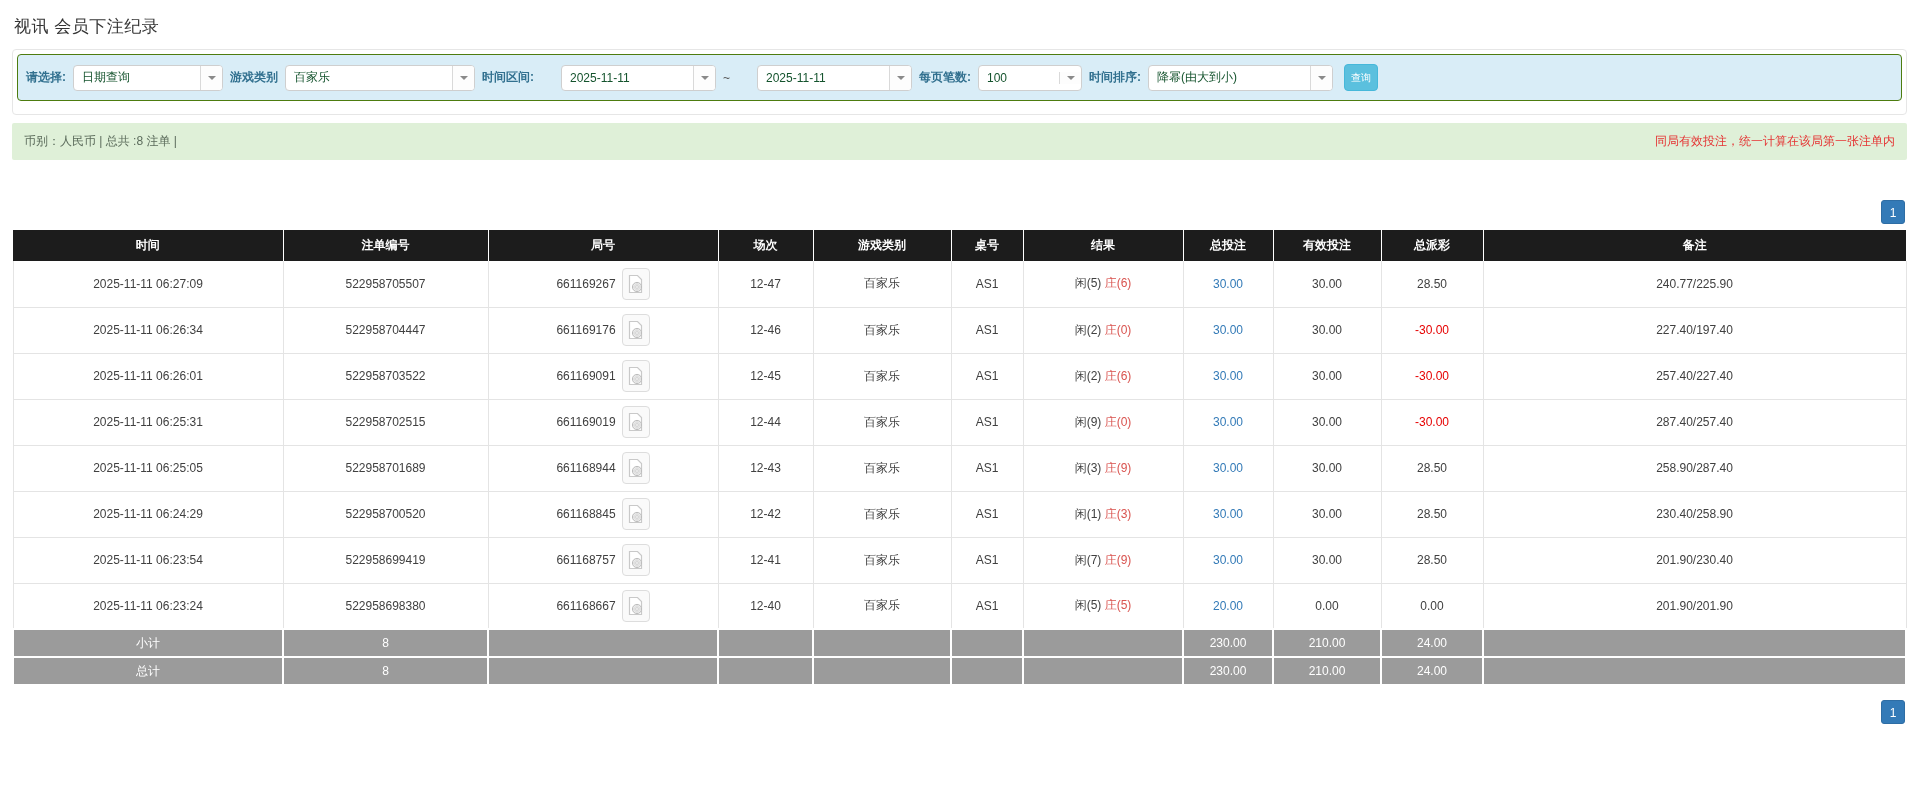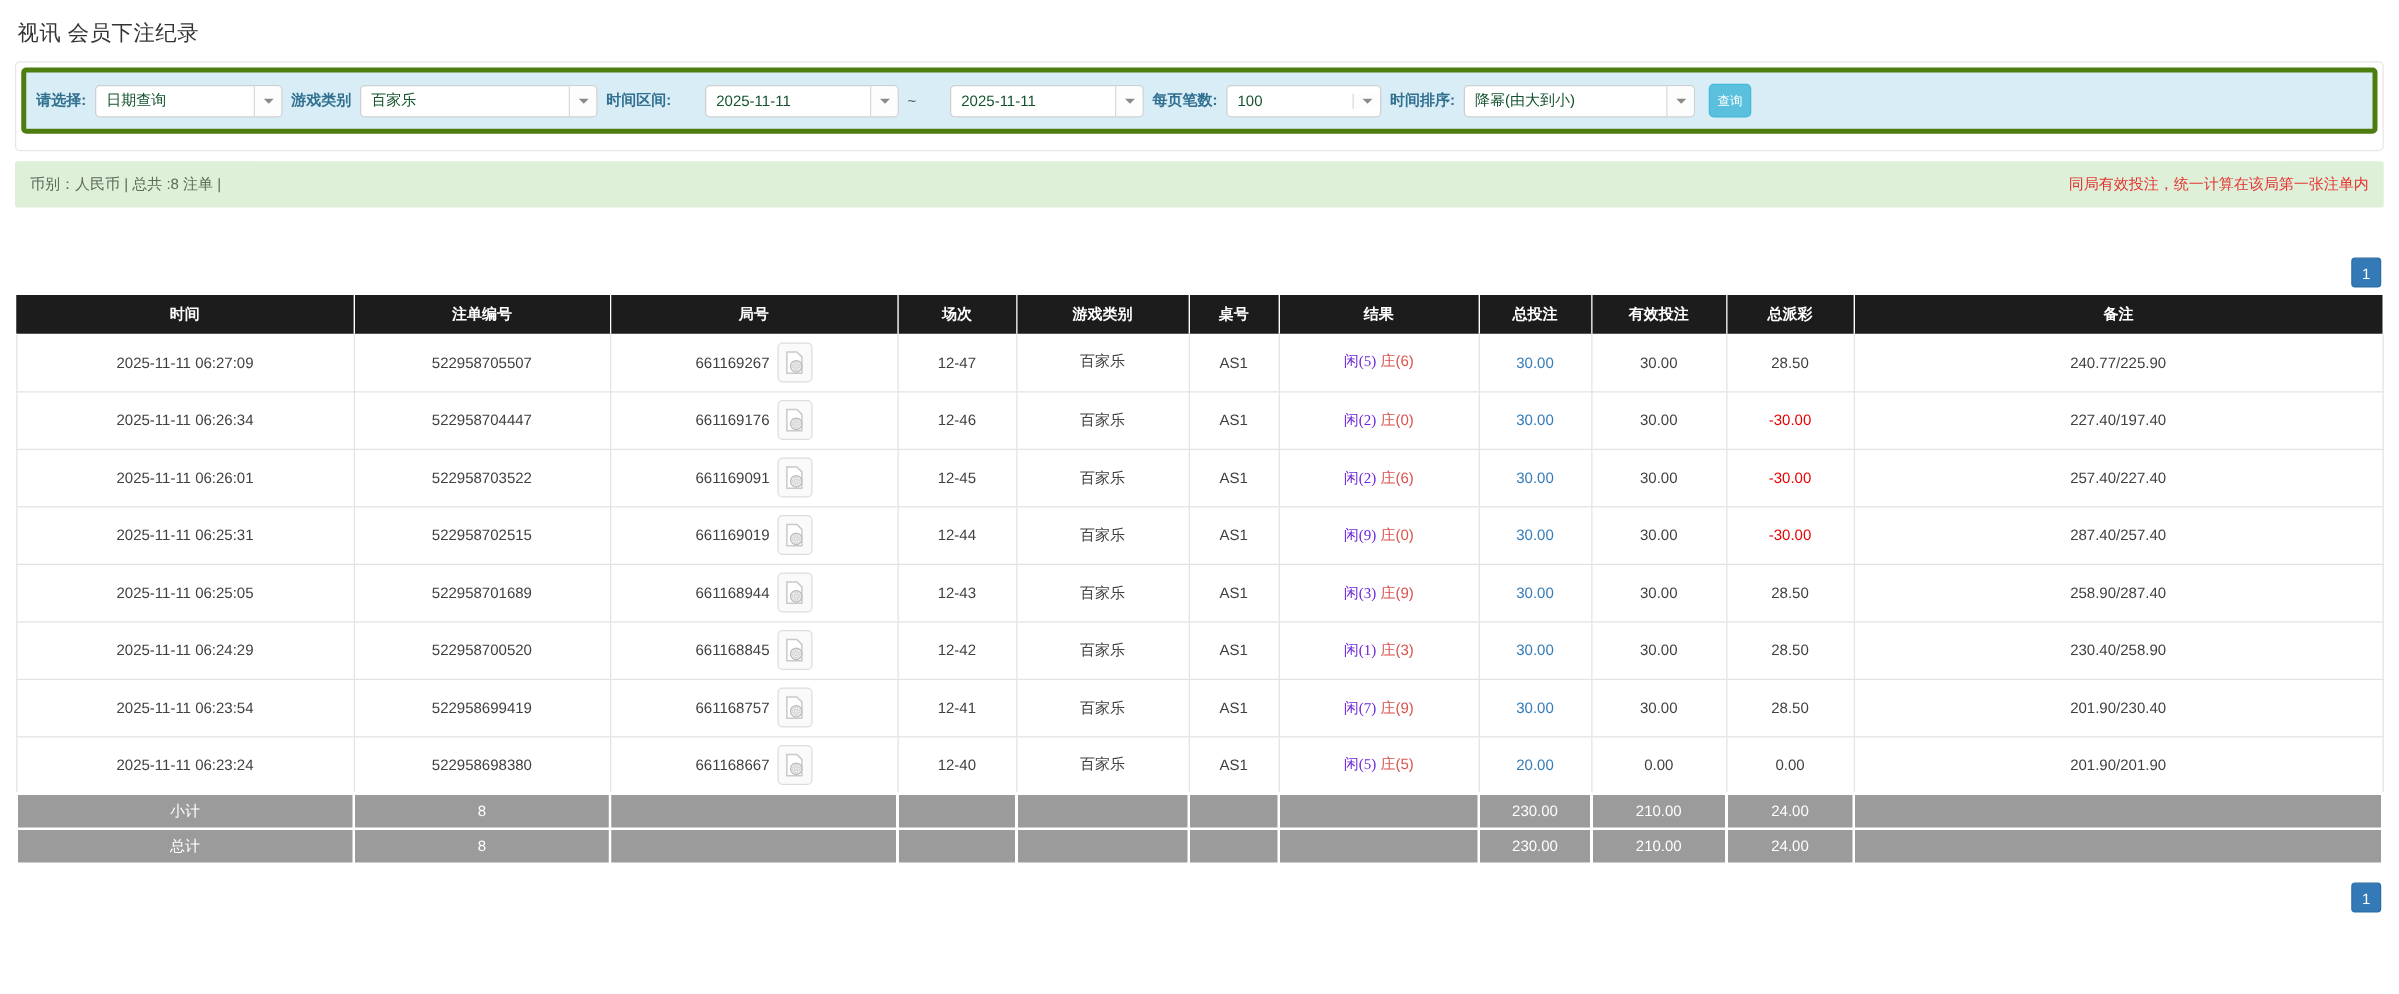--- a/index.html
+++ b/index.html
@@ -4,31 +4,31 @@
 <style>
   * { box-sizing: border-box; margin: 0; padding: 0; }
   html, body { background: #fff; font-family: "Liberation Sans", "DejaVu Sans", sans-serif; }
   body { width: 1919px; height: 795px; overflow: hidden; }
   .page { padding: 0 12px; }
 
   .page-title { margin: 15px 2px 11px; font-size: 17px; color: #333; font-weight: 500; letter-spacing: .5px; }
 
   
   .filter-outer { border: 1px solid #e6e6e6; border-radius: 4px; padding: 4px 4px 13px; background: #fff; }
-  .filter-bar { background: #d9edf7; border: 4px solid #4d7c0f; border-radius: 4px; padding: 9px 8px;
+  .filter-bar { background: #d9edf7; border: 1px solid #4d7c0f; border-radius: 4px; padding: 9px 8px;
                 display: flex; align-items: center; gap: 7px; }
   .f-label { color: #31708f; font-weight: bold; font-size: 12px; white-space: nowrap; }
   .f-sep { color: #555; font-size: 12px; }
   .combo { display: inline-flex; align-items: stretch; background: #fff; border: 1px solid #cfcfcf;
            border-radius: 4px; height: 26px; overflow: hidden; cursor: pointer; }
   .combo-val { display: flex; align-items: center; padding: 0 8px; font-size: 12px; color: #14532d; flex: 1 1 auto; white-space: nowrap; }
   .combo-arrow { width: 22px; display: flex; align-items: center; justify-content: center;
                  border-left: 1px solid #d9d9d9; background: #fdfdfd; }
   .tri { width: 0; height: 0; border: 4px solid transparent; border-top-color: #8a8a8a; margin-top: 4px; }
-  .w150 { width: 150px; } .w190 { width: 190px; } .w155 { width: 155px; margin-left: 20px; } .w120 { width: 124px; align-items: center; } .w185 { width: 185px; }
+  .w150 { width: 150px; } .w190 { width: 190px; } .w155 { width: 155px; margin-left: 20px; } .w120 { width: 104px; align-items: center; } .w185 { width: 185px; }
   .search-btn { margin-left: 4px; background: #5bc0de; border: 1px solid #46b8da; color: #fff; font-size: 10px;
                 padding: 0 6px; height: 27px; border-radius: 4px; cursor: pointer; }
 
   
   .notice-bar { margin-top: 8px; background: #dff0d8; border-radius: 2px; padding: 10px 12px;
                 display: flex; justify-content: space-between; align-items: center; font-size: 12px; }
   .notice-left { color: #5b6b5b; }
   .notice-right { color: #e53333; }
 
   
@@ -37,21 +37,21 @@
   .page-btn { min-width: 24px; height: 24px; line-height: 24px; text-align: center; background: #337ab7;
               border: 1px solid #2e6da4; color: #fff; border-radius: 3px; font-size: 12px; cursor: pointer; display: inline-block; }
 
   
   table.bet-table { width: 100%; border-collapse: collapse; table-layout: fixed; }
   .bet-table th { background: #1c1c1c; color: #fff; font-size: 12px; font-weight: bold; height: 31px;
                   border-right: 1px solid #fff; }
   .bet-table th:last-child { border-right: none; }
   .bet-table td { height: 46px; text-align: center; font-size: 12px; color: #404040;
                   border: 1px solid #e4e4e4; border-top: none; background: #fff; overflow: hidden; white-space: nowrap; }
-  .res-player { color: #6d28d9; font-family: Liberation Serif, serif; }
+  .res-player { color: #404040; }
   .res-banker { color: #d9534f; }
   .bet-link { color: #337ab7; cursor: pointer; }
   td.neg { color: #e60000; }
   .round-id { vertical-align: middle; }
   .video-btn { display: inline-flex; align-items: center; justify-content: center; width: 28px; height: 32px;
                border: 1px solid #ddd; border-radius: 4px; background: #fafafa; margin-left: 6px;
                vertical-align: middle; cursor: pointer; }
   tr.summary td { background: #9b9b9b; color: #fff; height: 28px; border: 2px solid #fff; font-size: 12px; }
 </style>
 </head>

